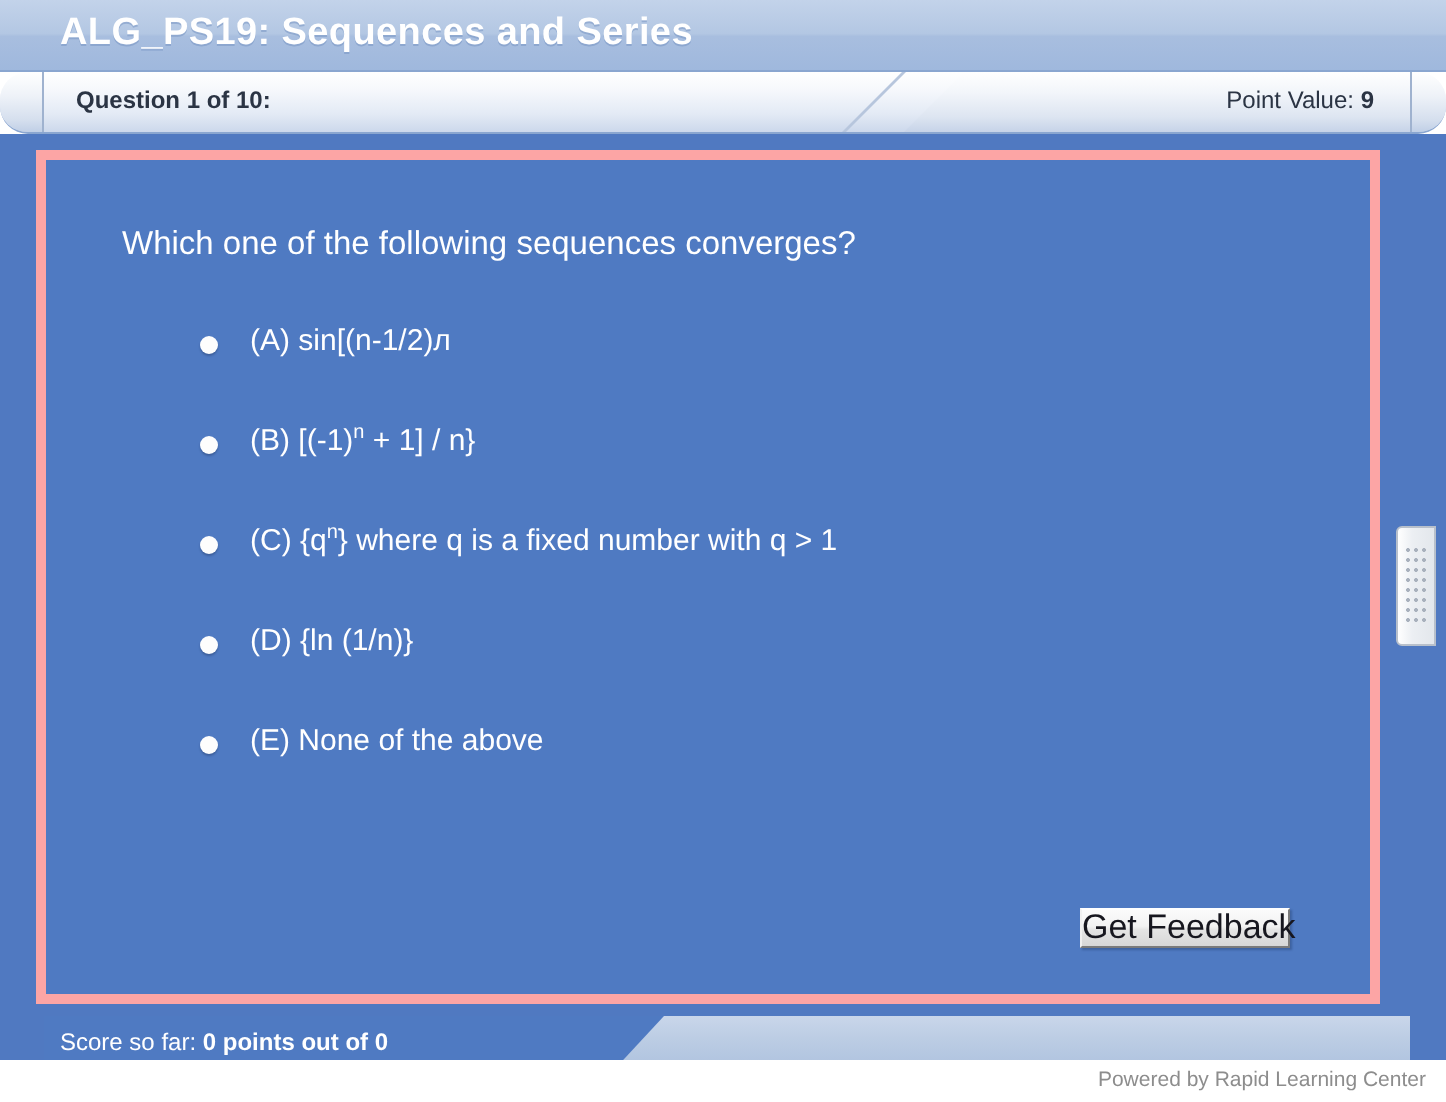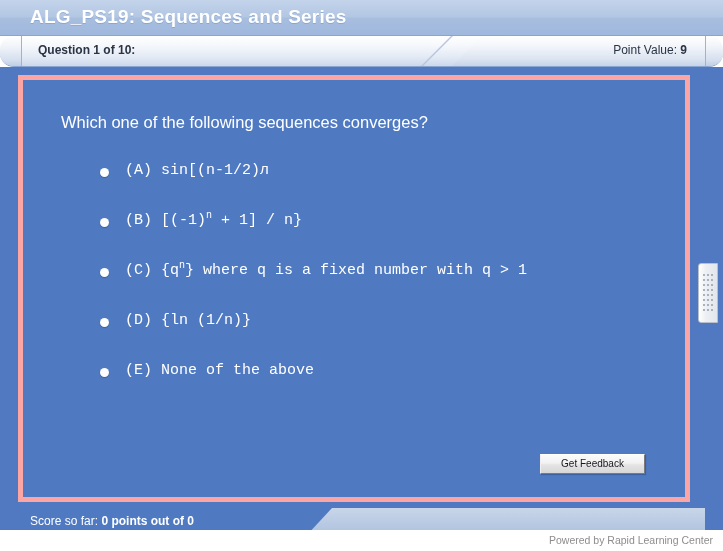--- a/index.html
+++ b/index.html
@@ -145,21 +145,20 @@
     font-size: 16.5px;
     color: #ffffff;
     white-space: nowrap;
   }
 
   .options {
     position: absolute;
     left: 0;
     top: 78px;
     width: 100%;
-    font-family: Liberation Mono, monospace;
   }
   .option-row {
     position: relative;
     height: 50px;
   }
   .bullet {
     position: absolute;
     left: 77px;
     top: 10px;
     width: 9px;
@@ -187,21 +186,21 @@
     position: absolute;
     left: 517px;
     top: 374px;
     width: 105px;
     height: 20px;
     background: linear-gradient(to bottom, #fbfbfb 0%, #f2f2f2 45%, #e4e4e4 55%, #d7d7d7 100%);
     border: 1px solid #7b7b7b;
     border-top-color: #ffffff;
     border-left-color: #f0f0f0;
     box-sizing: border-box;
-    font-size: 10px;
+    font-size: 17px;
     color: #17171f;
     text-align: center;
     line-height: 18px;
     cursor: pointer;
     box-shadow: 1px 1px 1px rgba(20,40,80,0.30);
     white-space: nowrap;
   }
 
   
   .grip {

